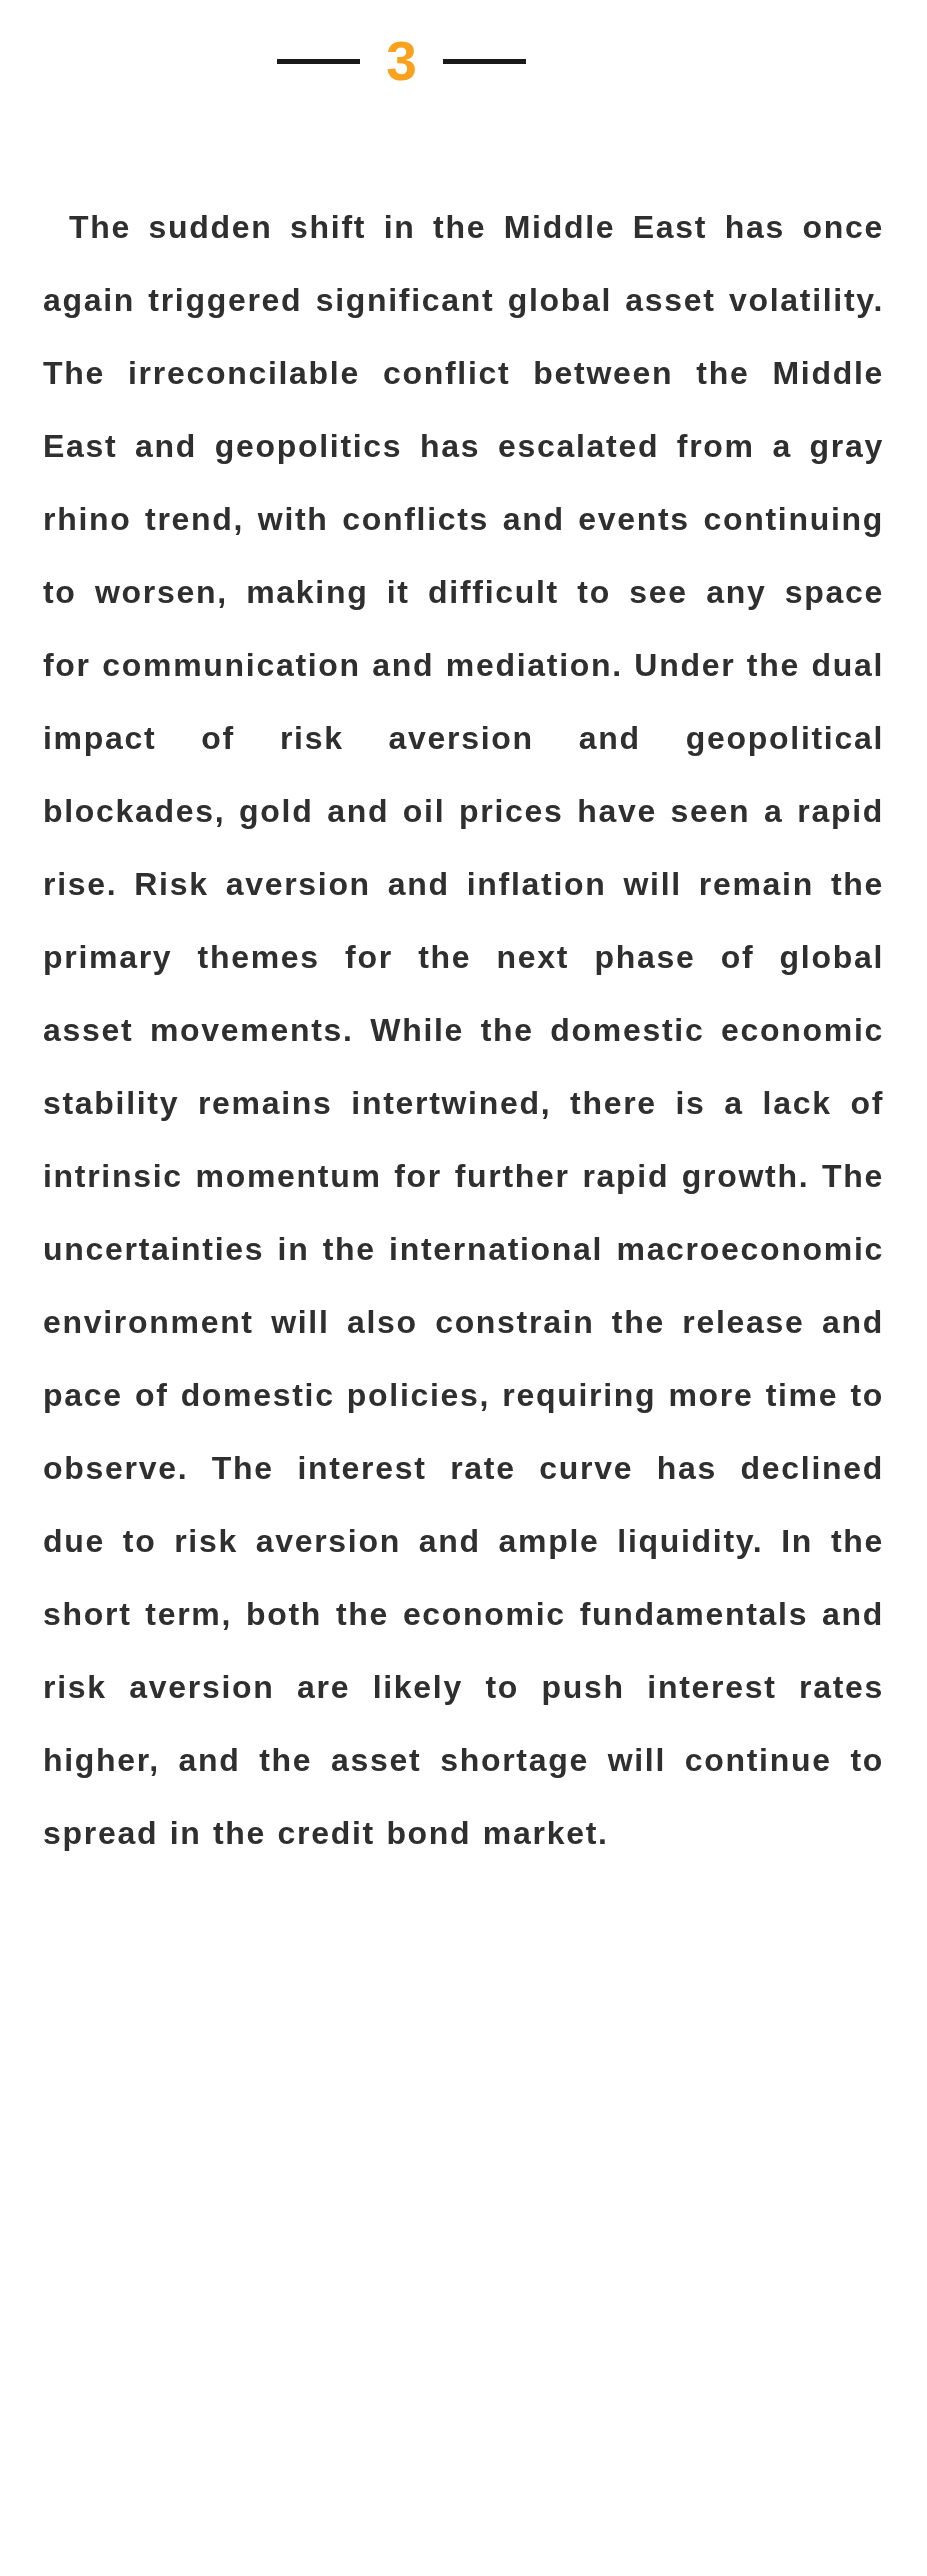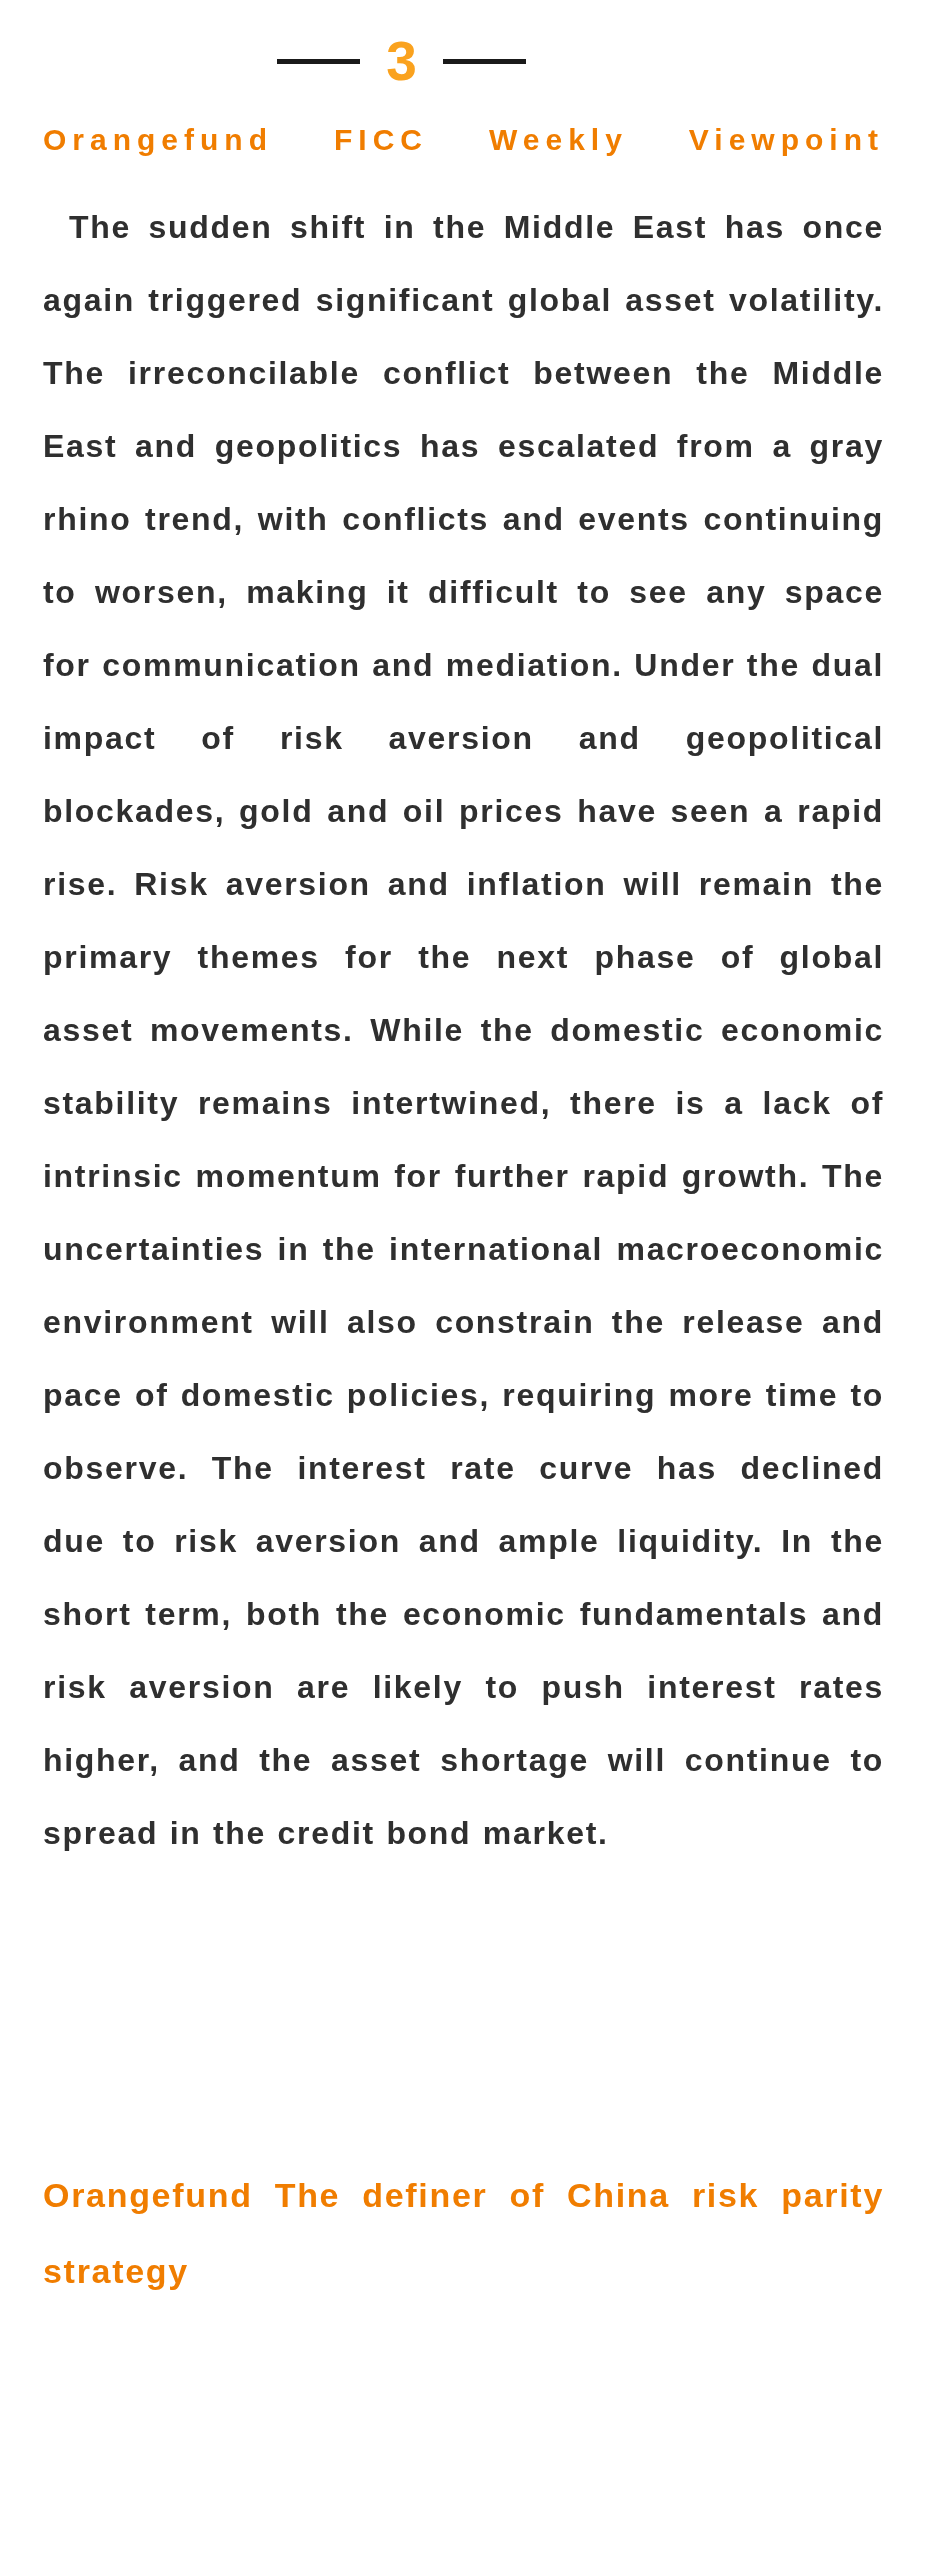--- a/index.html
+++ b/index.html
@@ -91,20 +91,18 @@
 <body>
 
 <div class="page">
 
   <div class="header-group">
     <div class="header-rule"></div>
     <div class="page-number">3</div>
     <div class="header-rule"></div>
   </div>
 
-  <div class="page-title">Orangefund FICC Weekly Viewpoint</div>
 
   <div class="article-paragraph">The sudden shift in the Middle East has once again triggered significant global asset volatility. The irreconcilable conflict between the Middle East and geopolitics has escalated from a gray rhino trend, with conflicts and events continuing to worsen, making it difficult to see any space for communication and mediation. Under the dual impact of risk aversion and geopolitical blockades, gold and oil prices have seen a rapid rise. Risk aversion and inflation will remain the primary themes for the next phase of global asset movements. While the domestic economic stability remains intertwined, there is a lack of intrinsic momentum for further rapid growth. The uncertainties in the international macroeconomic environment will also constrain the release and pace of domestic policies, requiring more time to observe. The interest rate curve has declined due to risk aversion and ample liquidity. In the short term, both the economic fundamentals and risk aversion are likely to push interest rates higher, and the asset shortage will continue to spread in the credit bond market.</div>
 
-  <div class="footer-tagline">Orangefund The definer of China risk parity strategy</div>
 
 </div>
 
 
 </body></html>

